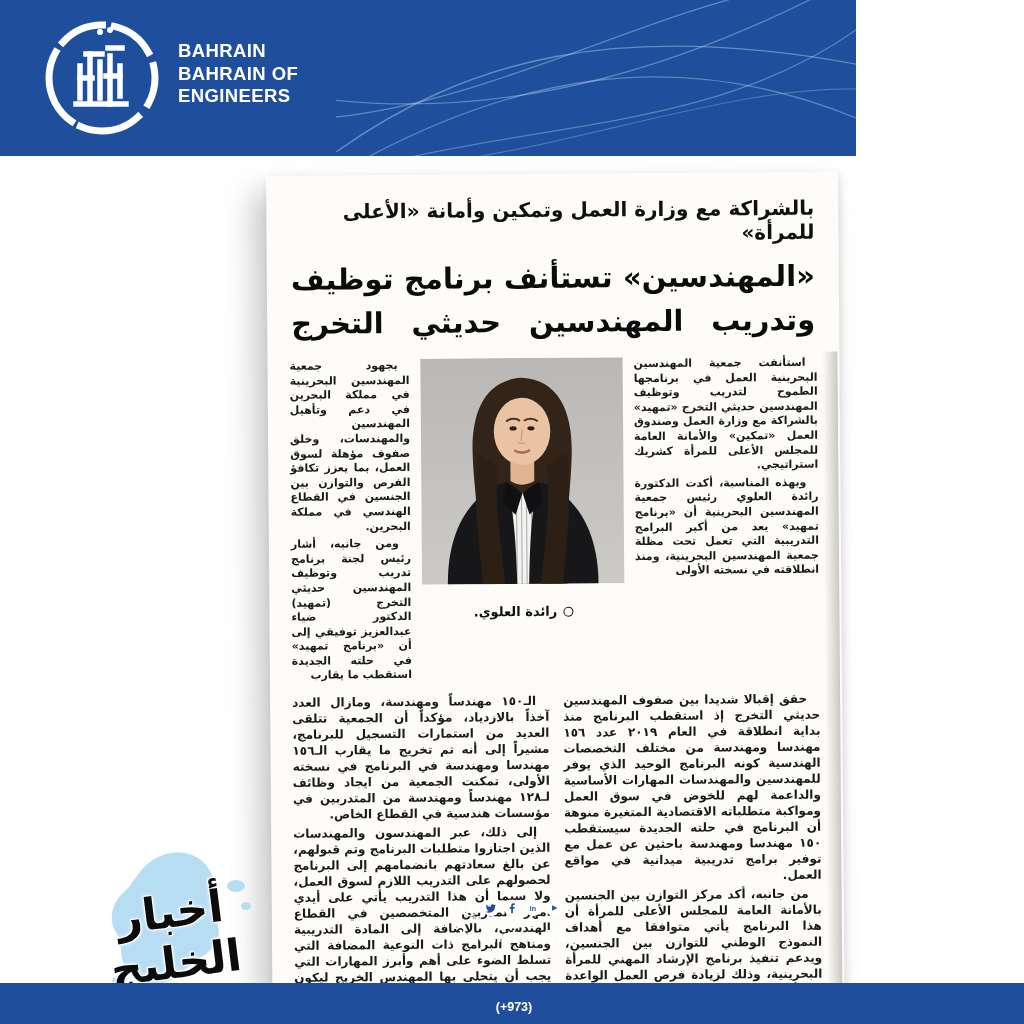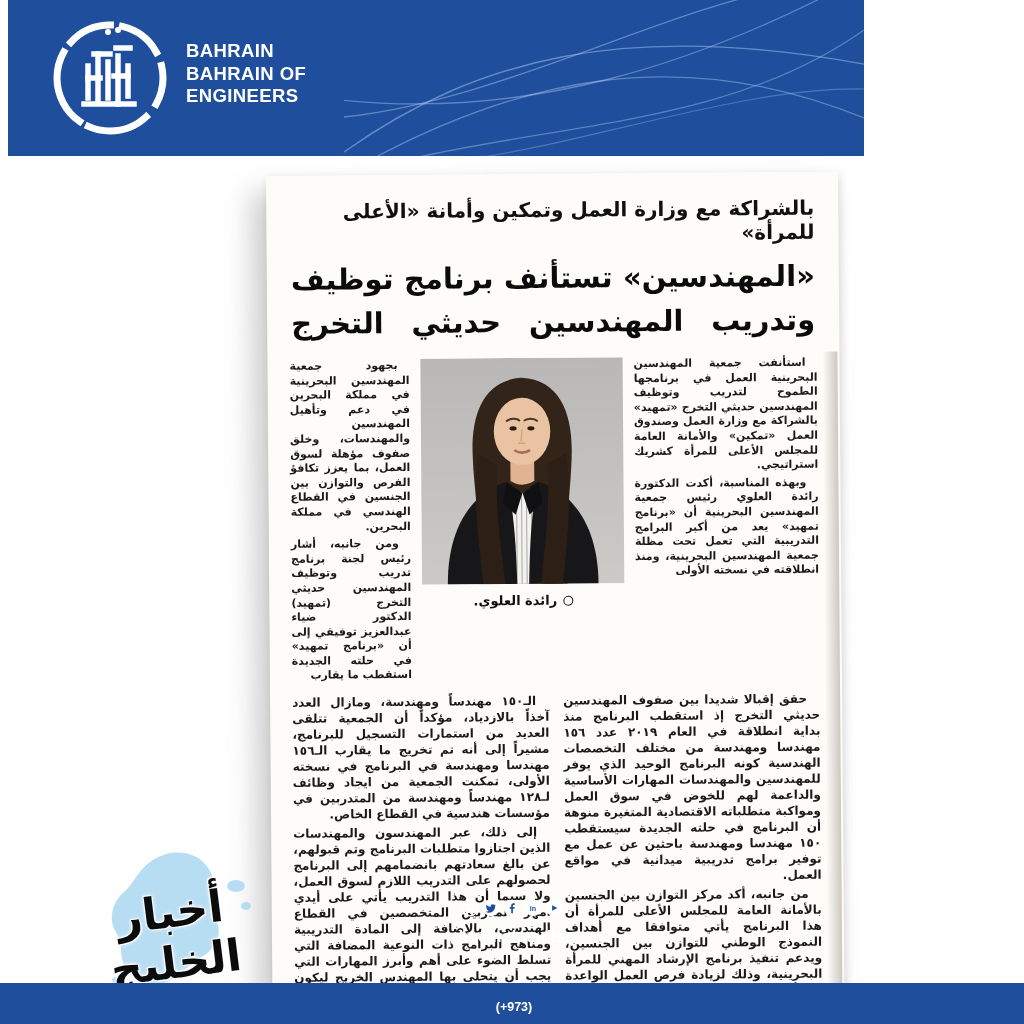--- a/index.html
+++ b/index.html
@@ -3,21 +3,21 @@
 <meta charset="utf-8">
 <style>
   html,body{margin:0;padding:0;}
   body{
     width:1024px;height:1024px;position:relative;overflow:hidden;
     background:#ffffff;
     font-family:"DejaVu Sans",sans-serif;
   }
   
   .header{
-    position:absolute;top:0;left:8px;width:856px;height:156px;
+    position:absolute;top:0;left:0;width:856px;height:156px;
     background:#1e4e9c;overflow:hidden;
   }
   .header-curves{position:absolute;right:0;top:0;width:520px;height:156px;}
   .bse-logo{position:absolute;left:42px;top:18px;width:120px;height:120px;}
   .org-name{
     position:absolute;left:178px;top:40px;color:#ffffff;
     font-family:"Liberation Sans",sans-serif;font-weight:bold;
     font-size:18.5px;line-height:1.22;letter-spacing:.4px;
   }
   
@@ -48,21 +48,21 @@
   }
   .newscol{
     font-size:11px;font-weight:bold;line-height:14.6px;
     text-align:justify;color:#1a1a1a;direction:rtl;
   }
   .newscol p{margin:0 0 3px 0;text-indent:12px;}
   .photo-fig{display:flex;flex-direction:column;align-items:center;}
   .photo{width:204px;height:226px;display:block;}
   .caption{
     direction:rtl;font-size:13px;font-weight:bold;color:#111;
-    margin-top:9px;text-align:left;
+    margin-top:20px;text-align:left;
   }
   .caption-dot{
     display:inline-block;width:8px;height:8px;border:1.6px solid #111;
     border-radius:50%;margin-left:6px;vertical-align:-1px;
   }
   .cols-lower{
     direction:rtl;display:grid;grid-template-columns:1fr 1fr;
     column-gap:14px;margin-top:8px;
   }
   .newscol-lg{

